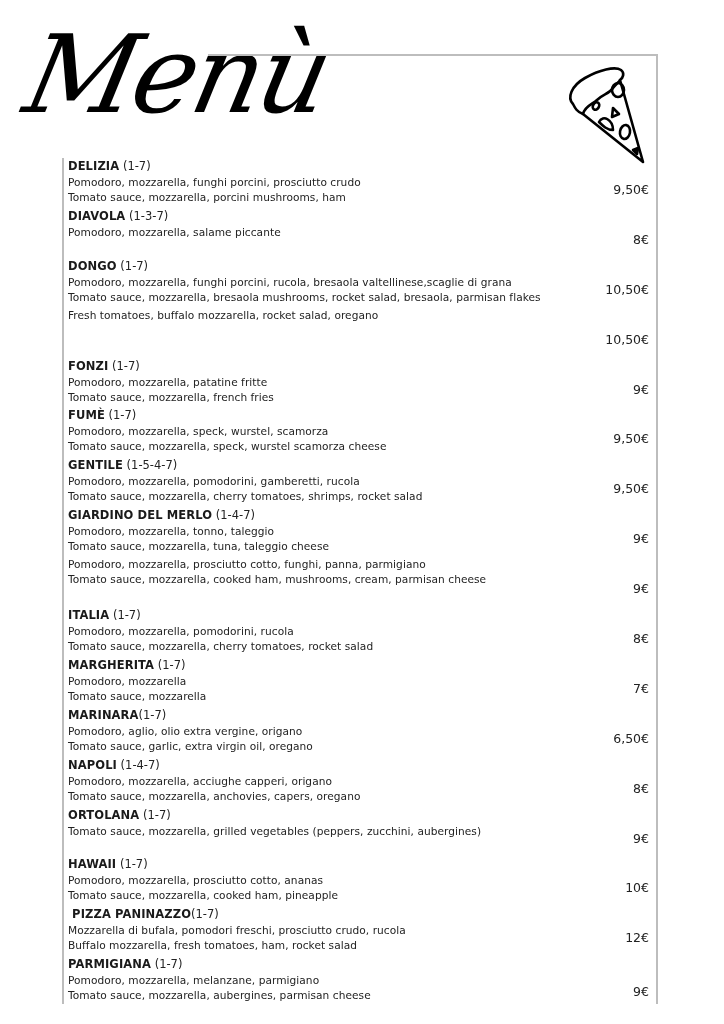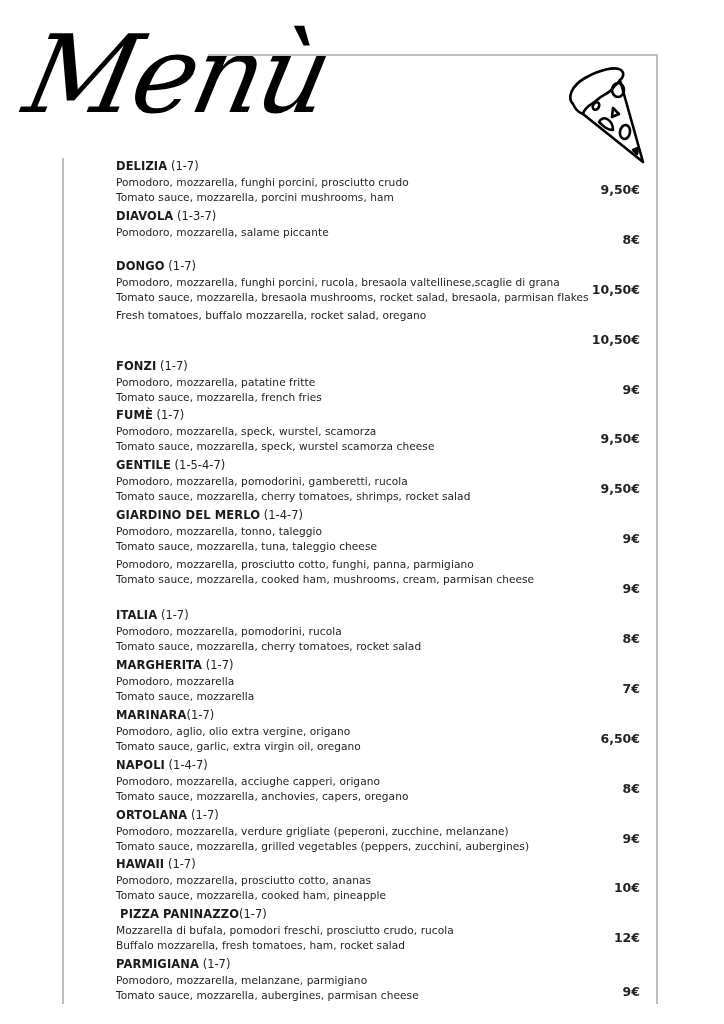--- a/index.html
+++ b/index.html
@@ -8,26 +8,26 @@
     position: absolute; left: 28px; top: 0px;
     font-family: "DejaVu Serif", serif; font-style: italic; font-size: 108px;
     line-height: 150px; letter-spacing: -4px; color: #000;
     transform: skewX(-12deg);
   }
   .border-top { position: absolute; left: 208px; top: 54px; width: 450px; height: 2px; background: #bdbdbd; }
   .border-right { position: absolute; left: 656px; top: 54px; width: 2px; height: 950px; background: #bdbdbd; }
   .border-left { position: absolute; left: 62px; top: 158px; width: 2px; height: 846px; background: #bdbdbd; }
   .pizza { position: absolute; left: 563px; top: 64px; width: 86px; height: 100px; }
   .list { position: absolute; left: 68px; top: 158px; width: 584px; }
-  .item { position: relative; height: 49.9px; margin-left: 48px; }
+  .item { position: relative; height: 49.9px; }
   .name { font-size: 11.5px; line-height: 17px; white-space: nowrap; }
   .name b { font-weight: bold; letter-spacing: 0.1px; }
   .name span { font-weight: normal; color: #222; }
   .desc { font-size: 10.6px; line-height: 15px; color: #222; white-space: nowrap; letter-spacing: 0.05px; }
-  .price { position: absolute; right: 12px; top: 24px; font-size: 12.5px; color: #222; font-weight: bold; }
+  .price { position: absolute; right: 3px; top: 24px; font-size: 12.5px; color: #222; }
 </style>
 </head>
 <body>
 
 <div class="title">Menù</div>
 <div class="border-top"></div>
 <div class="border-right"></div>
 <div class="border-left"></div>
 
 <svg class="pizza" viewBox="0 0 86 100" fill="none" stroke="#000" stroke-width="2.6" stroke-linejoin="round" stroke-linecap="round">
@@ -111,21 +111,20 @@
     <div class="price">6,50€</div>
   </div>
   <div class="item">
     <div class="name"><b>NAPOLI</b> <span>(1-4-7)</span></div>
     <div class="desc">Pomodoro, mozzarella, acciughe capperi, origano</div>
     <div class="desc">Tomato sauce, mozzarella, anchovies, capers, oregano</div>
     <div class="price">8€</div>
   </div>
   <div class="item">
     <div class="name"><b>ORTOLANA</b> <span>(1-7)</span></div>
-    <div class="desc">Pomodoro, mozzarella, verdure grigliate (peperoni, zucchine, melanzane)</div>
     <div class="desc">Tomato sauce, mozzarella, grilled vegetables (peppers, zucchini, aubergines)</div>
     <div class="price">9€</div>
   </div>
   <div class="item">
     <div class="name"><b>HAWAII</b> <span>(1-7)</span></div>
     <div class="desc">Pomodoro, mozzarella, prosciutto cotto, ananas</div>
     <div class="desc">Tomato sauce, mozzarella, cooked ham, pineapple</div>
     <div class="price">10€</div>
   </div>
   <div class="item">

